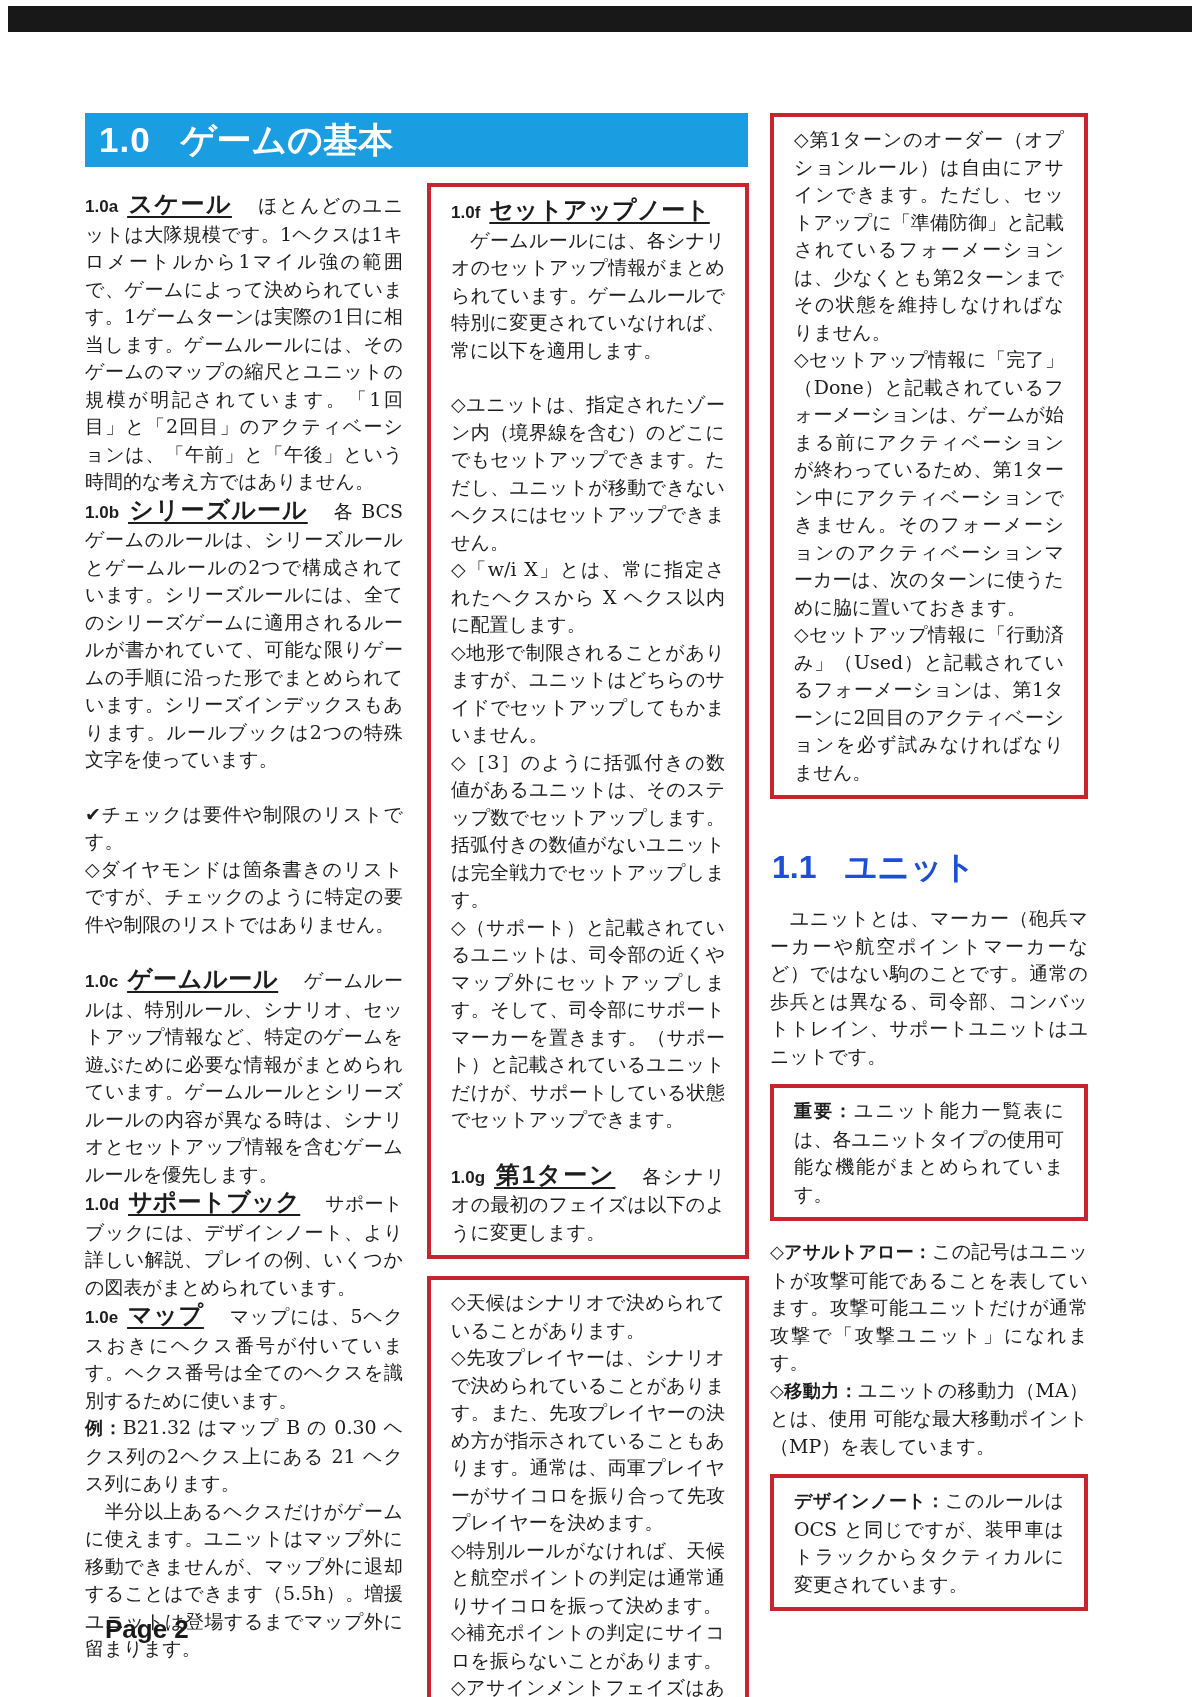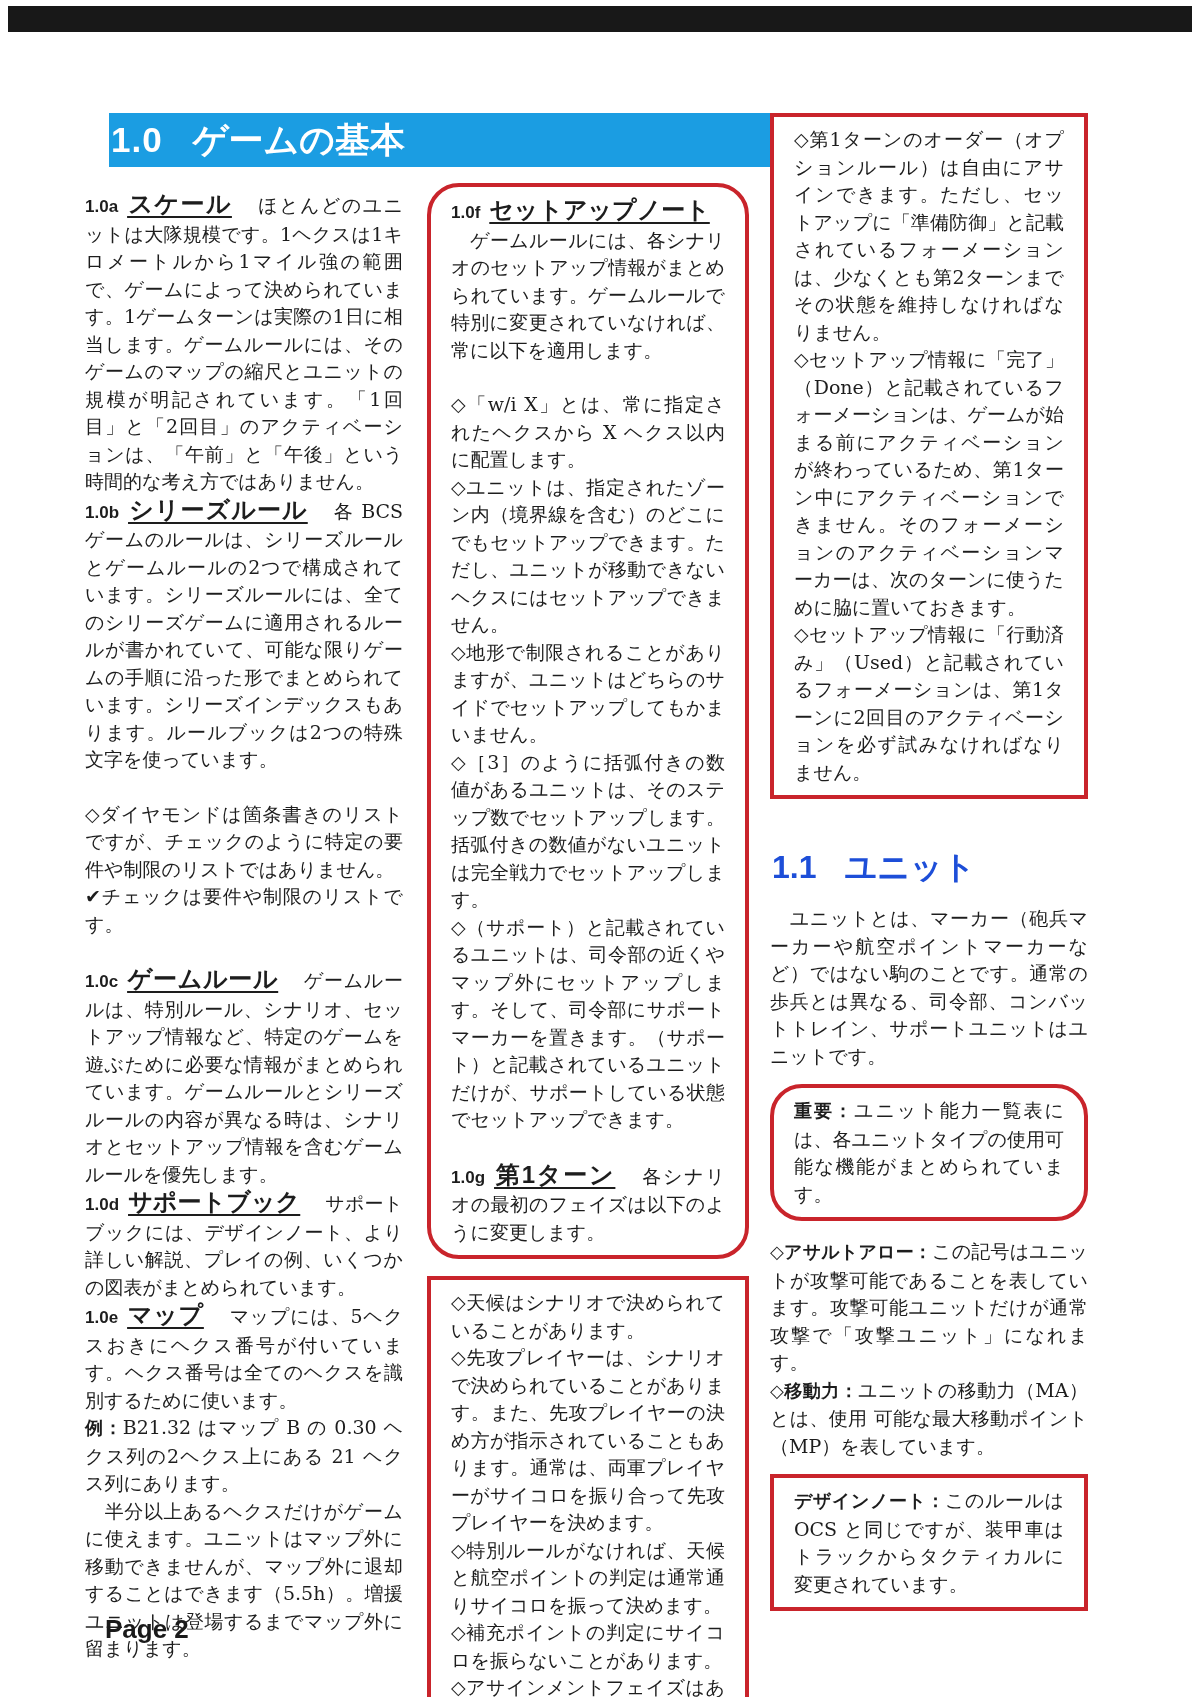--- a/index.html
+++ b/index.html
@@ -4,38 +4,38 @@
 <style>
   html,body{margin:0;padding:0;background:#ffffff;}
   .page{
     position:relative;width:1200px;height:1697px;background:#ffffff;overflow:hidden;
     font-family:"DejaVu Serif","Liberation Serif",serif;color:#1d1d1d;
   }
   .topbar{position:absolute;left:8px;top:6px;width:1184px;height:26px;background:#181818;}
   .h10{
     position:absolute;left:85px;top:113px;width:663px;height:54px;background:#1b9de2;
     color:#ffffff;font-family:"Liberation Sans","DejaVu Sans",sans-serif;font-weight:bold;
-    font-size:35px;display:flex;align-items:center;padding-left:2px;box-sizing:border-box;margin-left:24px;
+    font-size:35px;display:flex;align-items:center;padding-left:14px;box-sizing:border-box;
   }
   .h10 .num{margin-right:30px;letter-spacing:1px;}
   .col{position:absolute;font-size:19px;line-height:27.5px;text-align:justify;}
   .col1{left:85px;top:190px;width:318px;}
   .col2{left:427px;top:183px;width:322px;}
   .col3{left:770px;top:113px;width:318px;}
   p.para{margin:0;}
   .blank{height:27px;}
   .gap14{height:14px;}
   .sec-id{font-family:"Liberation Sans","DejaVu Sans",sans-serif;font-weight:bold;font-size:17px;margin-right:9px;}
   .kw{
     font-family:"Liberation Sans","DejaVu Sans",sans-serif;font-weight:bold;font-size:24px;
     text-decoration:underline;text-underline-offset:4px;text-decoration-thickness:2px;margin-right:6px;
   }
   .lead{font-family:"Liberation Sans","DejaVu Sans",sans-serif;font-weight:bold;font-size:18px;}
   .redbox{border:4px solid #c9242b;padding:9px 20px;box-sizing:border-box;}
-  .mb16{margin-bottom:17px;border-radius:32px;}
+  .mb16{margin-bottom:17px;}
   .h11{
     font-family:"Liberation Sans","DejaVu Sans",sans-serif;font-weight:bold;color:#1d4ed8;
     font-size:32px;margin:50px 0 20px 2px;line-height:36px;
   }
   .h11 .num{margin-right:28px;}
   .footer{
     position:absolute;left:105px;top:1614px;
     font-family:"Liberation Sans","DejaVu Sans",sans-serif;font-weight:bold;font-size:26px;color:#1a1a1a;
   }
 </style>
@@ -52,22 +52,22 @@
   </div>
 
   <div class="col col1">
     <p class="para">
       <span class="sec-id">1.0a</span><span class="kw">スケール</span><span>　ほとんどのユニットは大隊規模です。1ヘクスは1キロメートルから1マイル強の範囲で、ゲームによって決められています。1ゲームターンは実際の1日に相当します。ゲームルールには、そのゲームのマップの縮尺とユニットの規模が明記されています。「1回目」と「2回目」のアクティベーションは、「午前」と「午後」という時間的な考え方ではありません。</span>
     </p>
     <p class="para">
       <span class="sec-id">1.0b</span><span class="kw">シリーズルール</span><span>　各 BCS ゲームのルールは、シリーズルールとゲームルールの2つで構成されています。シリーズルールには、全てのシリーズゲームに適用されるルールが書かれていて、可能な限りゲームの手順に沿った形でまとめられています。シリーズインデックスもあります。ルールブックは2つの特殊文字を使っています。</span>
     </p>
     <div class="blank"></div>
+    <p class="para">✔チェックは要件や制限のリストです。</p>
     <p class="para">◇ダイヤモンドは箇条書きのリストですが、チェックのように特定の要件や制限のリストではありません。</p>
-    <p class="para">✔チェックは要件や制限のリストです。</p>
     <div class="blank"></div>
     <p class="para">
       <span class="sec-id">1.0c</span><span class="kw">ゲームルール</span><span>　ゲームルールは、特別ルール、シナリオ、セットアップ情報など、特定のゲームを遊ぶために必要な情報がまとめられています。ゲームルールとシリーズルールの内容が異なる時は、シナリオとセットアップ情報を含むゲームルールを優先します。</span>
     </p>
     <p class="para">
       <span class="sec-id">1.0d</span><span class="kw">サポートブック</span><span>　サポートブックには、デザインノート、より詳しい解説、プレイの例、いくつかの図表がまとめられています。</span>
     </p>
     <p class="para">
       <span class="sec-id">1.0e</span><span class="kw">マップ</span><span>　マップには、5ヘクスおきにヘクス番号が付いています。ヘクス番号は全てのヘクスを識別するために使います。</span>
     </p>
@@ -77,22 +77,22 @@
     <p class="para">　半分以上あるヘクスだけがゲームに使えます。ユニットはマップ外に移動できませんが、マップ外に退却することはできます（5.5h）。増援ユニットは登場するまでマップ外に留まります。</p>
   </div>
 
   <div class="col col2">
     <div class="redbox mb16">
       <p class="para">
         <span class="sec-id">1.0f</span><span class="kw">セットアップノート</span>
       </p>
       <p class="para">　ゲームルールには、各シナリオのセットアップ情報がまとめられています。ゲームルールで特別に変更されていなければ、常に以下を適用します。</p>
       <div class="blank"></div>
+      <p class="para">◇ユニットは、指定されたゾーン内（境界線を含む）のどこにでもセットアップできます。ただし、ユニットが移動できないヘクスにはセットアップできません。</p>
       <p class="para">◇「w/i X」とは、常に指定されたヘクスから X ヘクス以内に配置します。</p>
-      <p class="para">◇ユニットは、指定されたゾーン内（境界線を含む）のどこにでもセットアップできます。ただし、ユニットが移動できないヘクスにはセットアップできません。</p>
       <p class="para">◇地形で制限されることがありますが、ユニットはどちらのサイドでセットアップしてもかまいません。</p>
       <p class="para">◇［3］のように括弧付きの数値があるユニットは、そのステップ数でセットアップします。括弧付きの数値がないユニットは完全戦力でセットアップします。</p>
       <p class="para">◇（サポート）と記載されているユニットは、司令部の近くやマップ外にセットアップします。そして、司令部にサポートマーカーを置きます。（サポート）と記載されているユニットだけが、サポートしている状態でセットアップできます。</p>
       <div class="blank"></div>
       <p class="para">
         <span class="sec-id">1.0g</span><span class="kw">第1ターン</span><span>　各シナリオの最初のフェイズは以下のように変更します。</span>
       </p>
     </div>
     <div class="redbox">
       <p class="para">◇天候はシナリオで決められていることがあります。</p>

